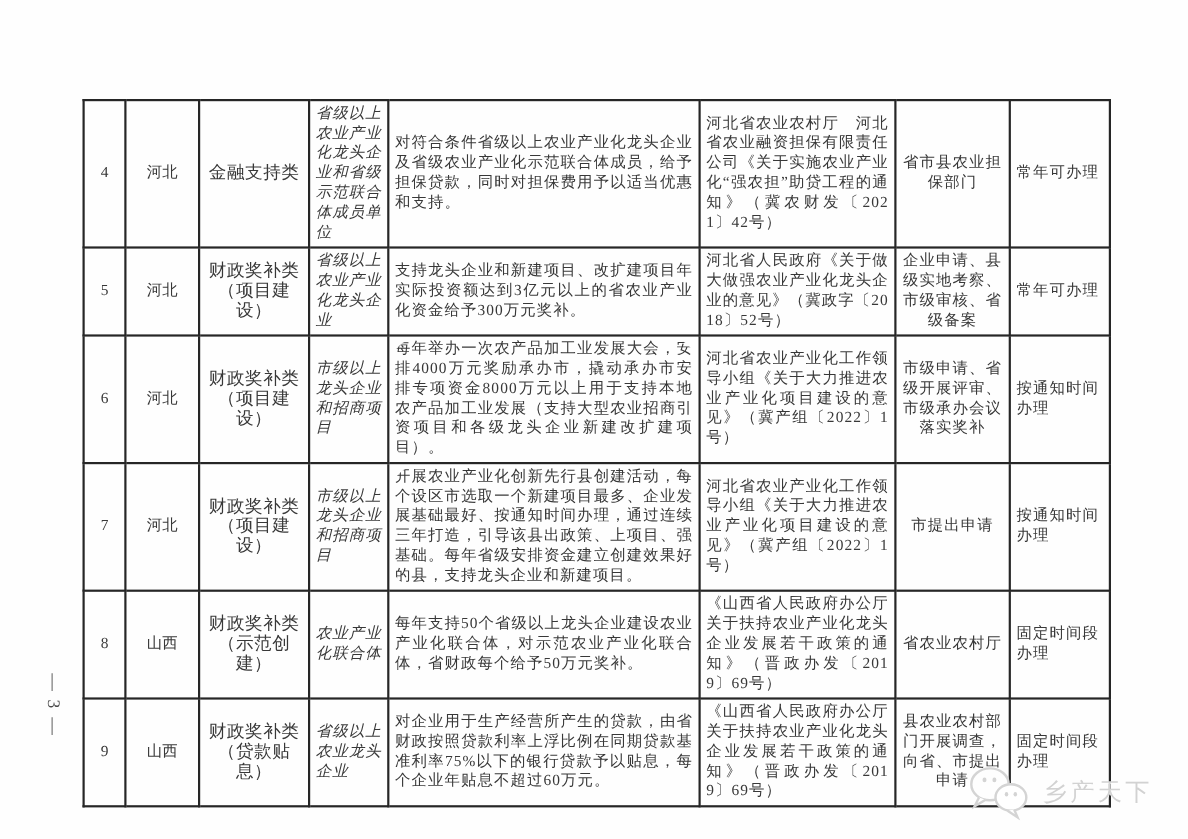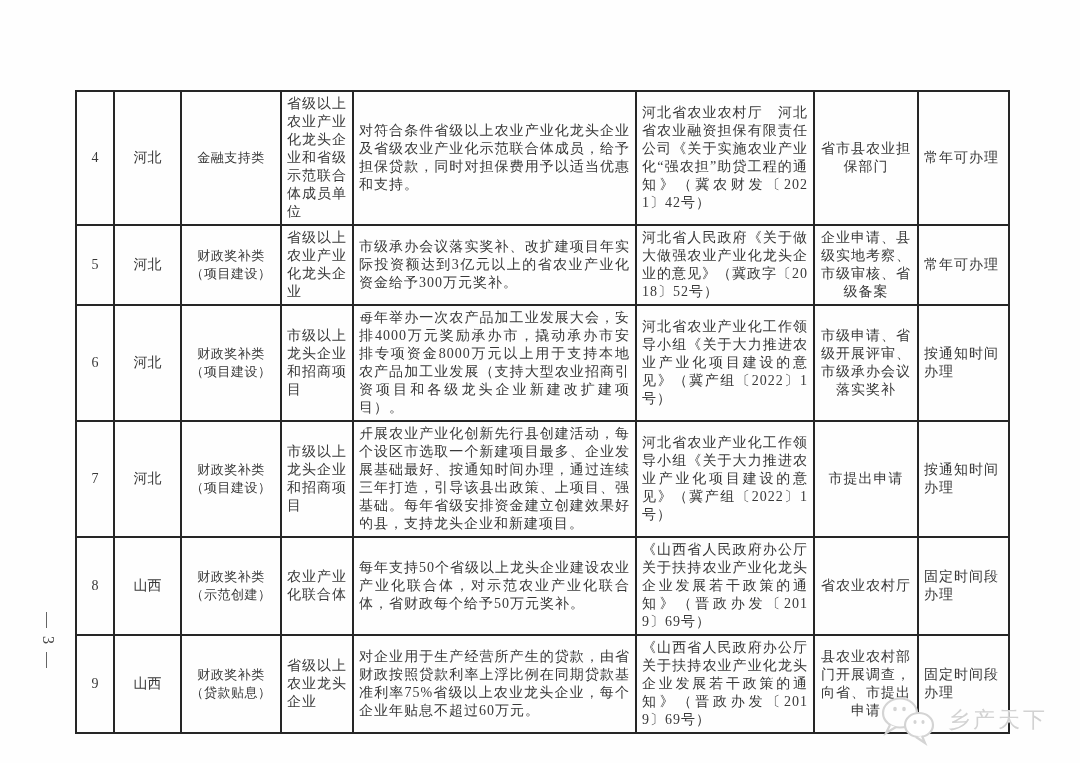--- a/index.html
+++ b/index.html
@@ -24,22 +24,22 @@
     font-size:14px;color:#383838;line-height:18px;letter-spacing:1px;
   }
   table.policy td{
     border:2px solid #262626;
     vertical-align:middle;
     padding:3px 5px;
     overflow:hidden;
     word-break:break-all;
   }
   td.c-num,td.c-prov{text-align:center;letter-spacing:0;}
-  td.c-cat{text-align:center;font-size:13px;letter-spacing:0.5px;padding:3px 2px;}
-  td.c-target{text-align:justify;padding:3px 5px;}
+  td.c-cat{text-align:center;font-size:16px;letter-spacing:0.5px;padding:3px 2px;}
+  td.c-target{text-align:justify;padding:3px 5px;font-style:italic;}
   td.c-desc{text-align:justify;border-radius:28px;}
   td.c-basis{text-align:justify;}
   td.c-dept{text-align:center;}
   td.c-time{text-align:left;margin-left:28px;}
 
   
   .watermark{
     position:absolute;left:878px;top:690px;width:180px;height:60px;
     display:flex;align-items:center;gap:8px;
     color:#d2d2d2;
@@ -79,21 +79,21 @@
             <td class="c-desc">对符合条件省级以上农业产业化龙头企业及省级农业产业化示范联合体成员，给予担保贷款，同时对担保费用予以适当优惠和支持。</td>
             <td class="c-basis">河北省农业农村厅　河北省农业融资担保有限责任公司《关于实施农业产业化“强农担”助贷工程的通知》（冀农财发〔2021〕42号）</td>
             <td class="c-dept">省市县农业担保部门</td>
             <td class="c-time">常年可办理</td>
           </tr>
           <tr style="height: 73px;">
             <td class="c-num">5</td>
             <td class="c-prov">河北</td>
             <td class="c-cat">财政奖补类（项目建设）</td>
             <td class="c-target">省级以上农业产业化龙头企业</td>
-            <td class="c-desc">市级承办会议落实奖补、改扩建项目年实际投资额达到3亿元以上的省农业产业化资金给予300万元奖补。</td>
+            <td class="c-desc">支持龙头企业和新建项目、改扩建项目年实际投资额达到3亿元以上的省农业产业化资金给予300万元奖补。</td>
             <td class="c-basis">河北省人民政府《关于做大做强农业产业化龙头企业的意见》（冀政字〔2018〕52号）</td>
             <td class="c-dept">企业申请、县级实地考察、市级审核、省级备案</td>
             <td class="c-time">常年可办理</td>
           </tr>
           <tr style="height: 98px;">
             <td class="c-num">6</td>
             <td class="c-prov">河北</td>
             <td class="c-cat">财政奖补类（项目建设）</td>
             <td class="c-target">市级以上龙头企业和招商项目</td>
             <td class="c-desc">每年举办一次农产品加工业发展大会，安排4000万元奖励承办市，撬动承办市安排专项资金8000万元以上用于支持本地农产品加工业发展（支持大型农业招商引资项目和各级龙头企业新建改扩建项目）。</td>
@@ -119,21 +119,21 @@
             <td class="c-desc">每年支持50个省级以上龙头企业建设农业产业化联合体，对示范农业产业化联合体，省财政每个给予50万元奖补。</td>
             <td class="c-basis">《山西省人民政府办公厅关于扶持农业产业化龙头企业发展若干政策的通知》（晋政办发〔2019〕69号）</td>
             <td class="c-dept">省农业农村厅</td>
             <td class="c-time">固定时间段办理</td>
           </tr>
           <tr style="height: 78px;">
             <td class="c-num">9</td>
             <td class="c-prov">山西</td>
             <td class="c-cat">财政奖补类（贷款贴息）</td>
             <td class="c-target">省级以上农业龙头企业</td>
-            <td class="c-desc">对企业用于生产经营所产生的贷款，由省财政按照贷款利率上浮比例在同期贷款基准利率75%省级以上农业龙头企业，每个企业年贴息不超过60万元。</td>
+            <td class="c-desc">对企业用于生产经营所产生的贷款，由省财政按照贷款利率上浮比例在同期贷款基准利率75%以下的银行贷款予以贴息，每个企业年贴息不超过60万元。</td>
             <td class="c-basis">《山西省人民政府办公厅关于扶持农业产业化龙头企业发展若干政策的通知》（晋政办发〔2019〕69号）</td>
             <td class="c-dept">县农业农村部门开展调查，向省、市提出申请</td>
             <td class="c-time">固定时间段办理</td>
           </tr>
         </tbody>
     </table>
   </div>
 
   <div class="watermark">
     <svg class="wm-icon" viewBox="0 0 62 52" fill="none" xmlns="http://www.w3.org/2000/svg">

